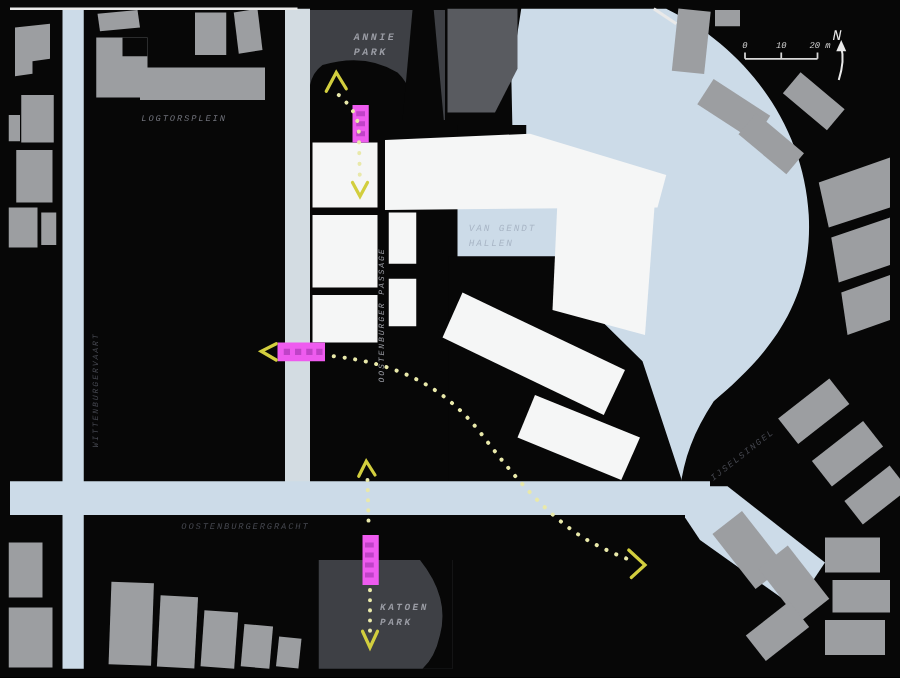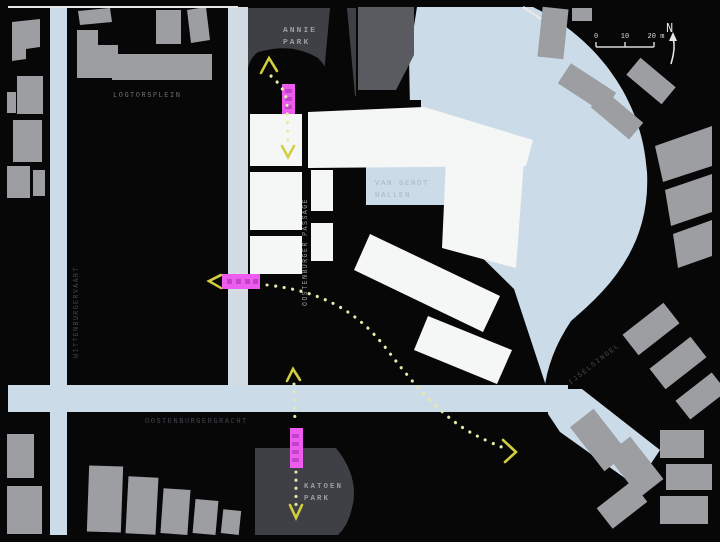--- a/index.html
+++ b/index.html
@@ -1,16 +1,16 @@
 <!DOCTYPE html>
 <html><head>
 <meta charset="utf-8">
 <style>
   html,body{margin:0;padding:0;background:#000;}
-  .stage{width:720px;height:542px;margin:0 auto;position:relative;background:#070707;overflow:hidden;}
+  .stage{width:720px;height:542px;margin:0 auto;position:relative;background:#070707;overflow:hidden;font-style:italic;}
   svg{display:block;}
   svg text{font-family:"Liberation Mono","DejaVu Sans Mono",monospace;}
   .lbl{letter-spacing:1.5px;}
   .lbl-bold{letter-spacing:2px;font-weight:bold;}
 </style>
 </head>
 <body>
 
 <div class="stage">
 <svg width="720" height="542" viewBox="0 0 720 542">

